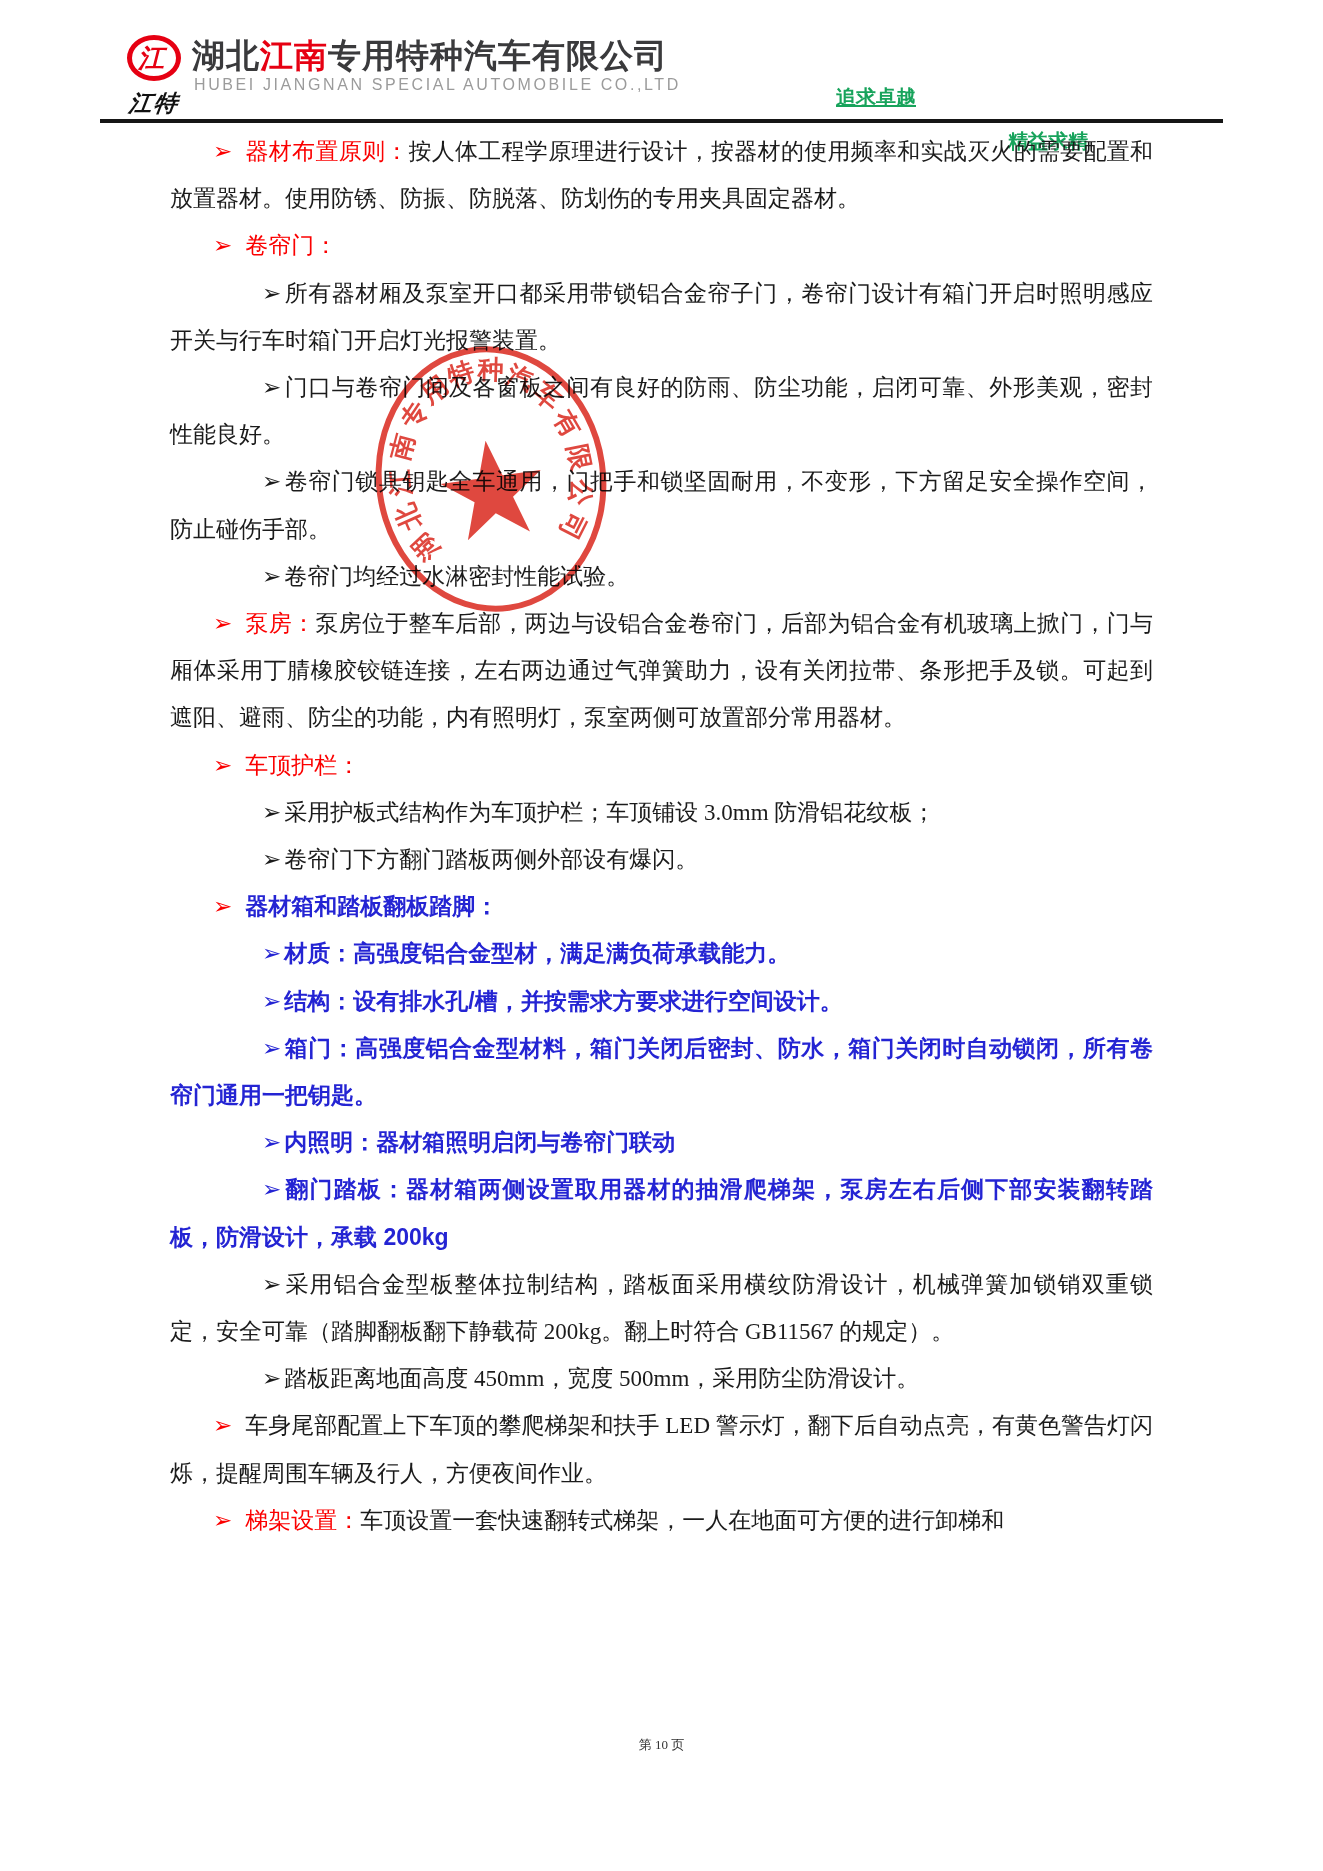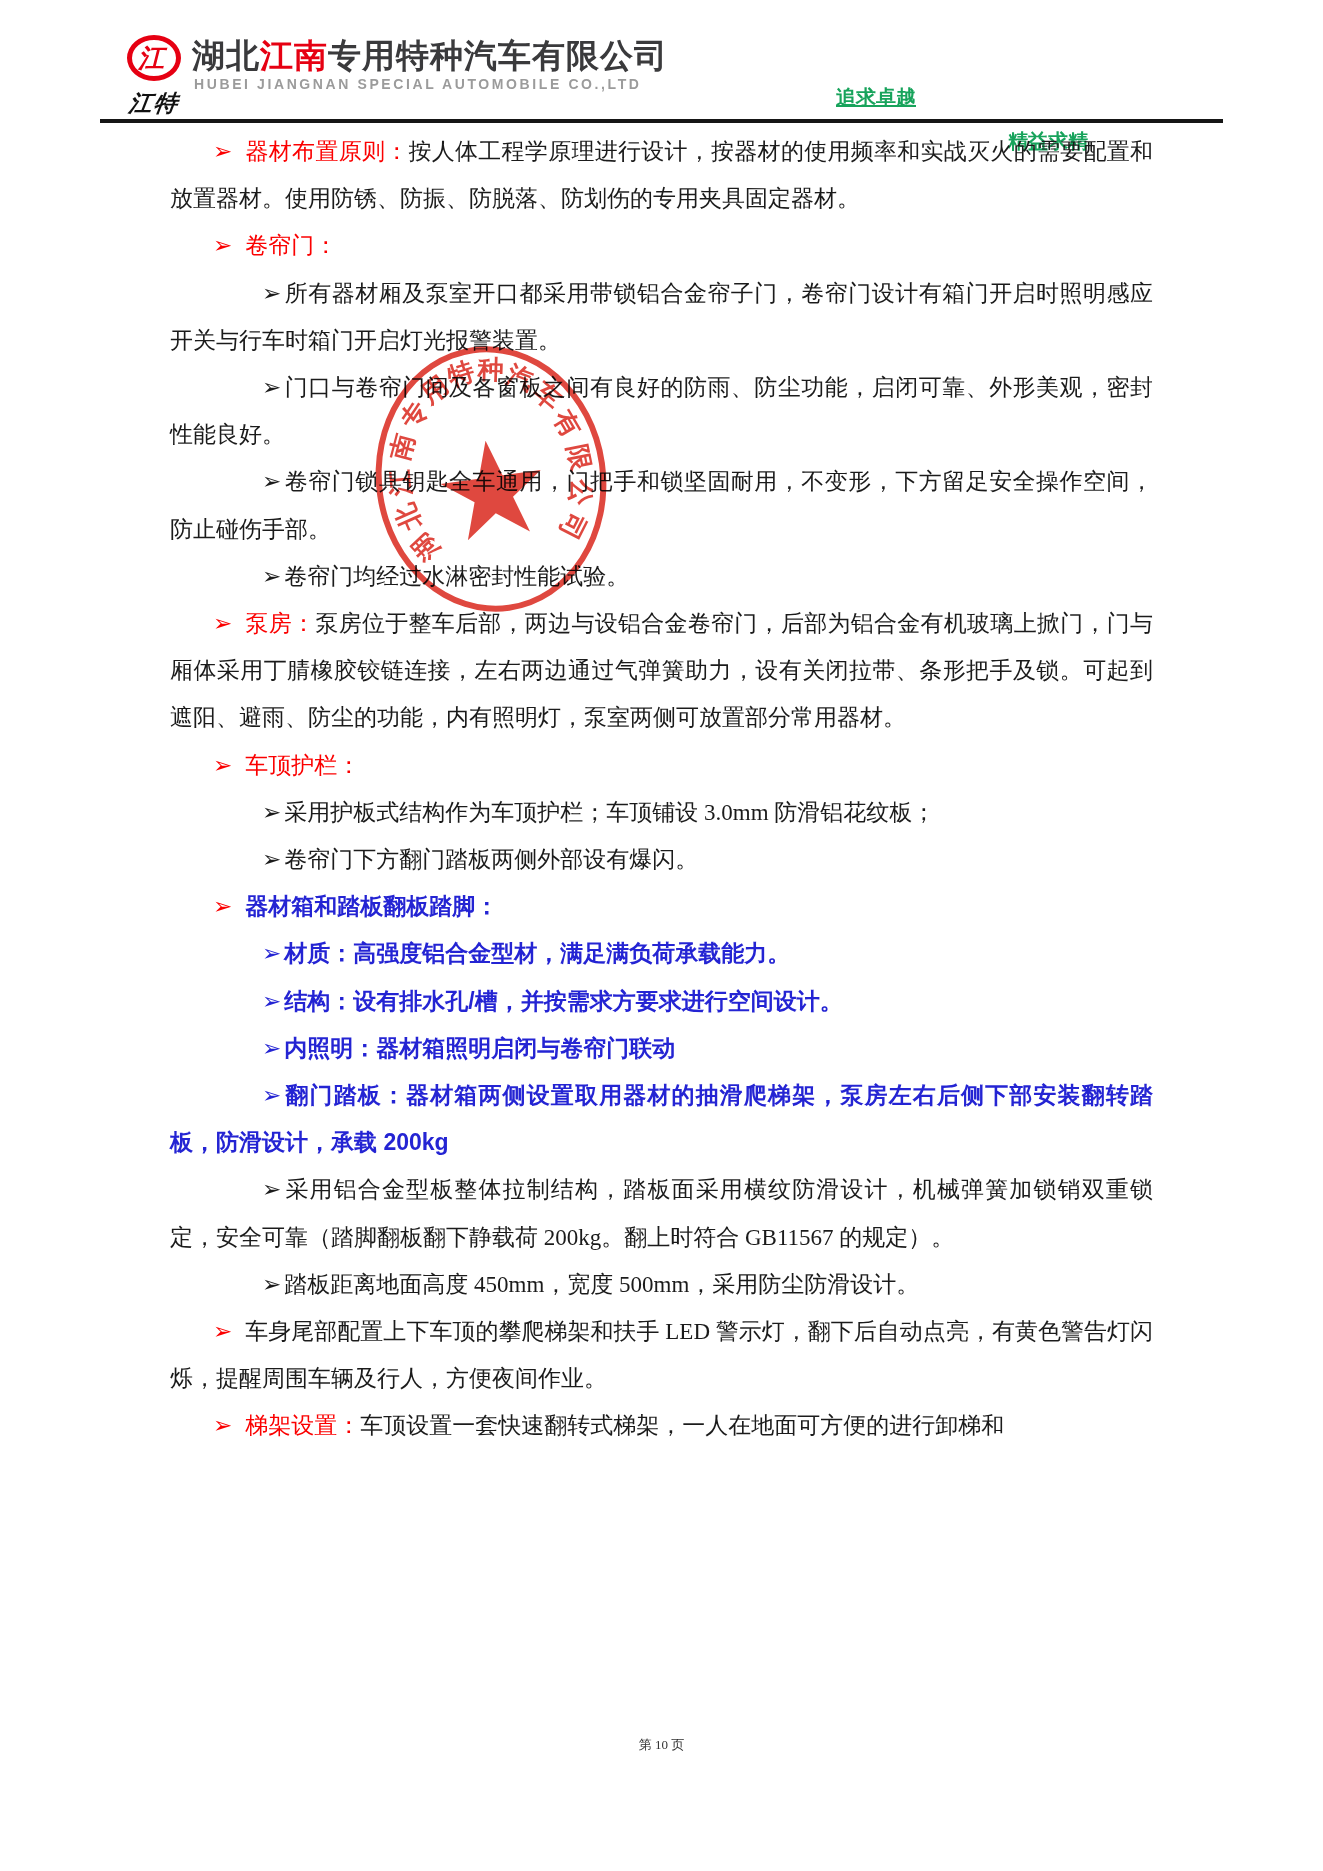--- a/index.html
+++ b/index.html
@@ -13,23 +13,23 @@
   .logo-ellipse{position:absolute;left:0;top:2px;width:54px;height:46px;
       border:5px solid #e60012;border-radius:50%;box-sizing:border-box;}
   .logo-mark{position:absolute;left:11px;top:8px;font-size:26px;font-weight:bold;
       color:#e60012;font-style:italic;font-family:"Liberation Serif",serif;}
   .logo-caption{position:absolute;left:2px;top:55px;font-size:23px;font-weight:bold;
       font-style:italic;color:#111;letter-spacing:2px;transform:skewX(-8deg);}
   .cn-name{position:absolute;left:192px;top:34px;font-size:33px;font-weight:bold;
       color:#3a3a3c;letter-spacing:1px;white-space:nowrap;
       font-family:"Liberation Sans","DejaVu Sans",sans-serif;}
   .cn-name .hl{color:#e60012;}
-  .en-name{position:absolute;left:194px;top:76px;font-size:14px;color:#9b9b9b;
+  .en-name{position:absolute;left:194px;top:76px;font-size:16px;color:#9b9b9b;
       letter-spacing:2.6px;white-space:nowrap;
-      font-family:"Liberation Sans","DejaVu Sans",sans-serif;font-weight:bold;}
+      font-family:"Liberation Sans","DejaVu Sans",sans-serif;}
   .slogan{position:absolute;top:84px;font-size:20px;font-weight:bold;white-space:nowrap;
       font-family:"Liberation Sans","DejaVu Sans",sans-serif;}
   .slogan.left{left:836px;text-decoration:underline;}
   .slogan.right{left:1008px;margin-top:44px;}
   .hdr-rule{position:absolute;left:100px;top:119px;width:1123px;height:4px;background:#161616;}
 
   
   .doc{position:absolute;left:170px;top:128px;width:983px;
        font-size:23px;line-height:47.2px;color:#1b1b1b;text-align:justify;}
   .doc p{margin:0;padding:0;}
@@ -86,20 +86,21 @@
       <p class="lvl2"><span class="marker m-black">➢</span><span class="t-black">门口与卷帘门间及各窗板之间有良好的防雨、防尘功能，启闭可靠、外形美观，密封性能良好。</span></p>
       <p class="lvl2"><span class="marker m-black">➢</span><span class="t-black">卷帘门锁具钥匙全车通用，门把手和锁坚固耐用，不变形，下方留足安全操作空间，防止碰伤手部。</span></p>
       <p class="lvl2"><span class="marker m-black">➢</span><span class="t-black">卷帘门均经过水淋密封性能试验。</span></p>
       <p class="lvl1"><span class="marker m-red">➢</span><span class="t-red">泵房：</span><span class="t-black">泵房位于整车后部，两边与设铝合金卷帘门，后部为铝合金有机玻璃上掀门，门与厢体采用丁腈橡胶铰链连接，左右两边通过气弹簧助力，设有关闭拉带、条形把手及锁。可起到遮阳、避雨、防尘的功能，内有照明灯，泵室两侧可放置部分常用器材。</span></p>
       <p class="lvl1"><span class="marker m-red">➢</span><span class="t-red">车顶护栏：</span></p>
       <p class="lvl2"><span class="marker m-black">➢</span><span class="t-black">采用护板式结构作为车顶护栏；车顶铺设 3.0mm 防滑铝花纹板；</span></p>
       <p class="lvl2"><span class="marker m-black">➢</span><span class="t-black">卷帘门下方翻门踏板两侧外部设有爆闪。</span></p>
       <p class="lvl1"><span class="marker m-red">➢</span><span class="t-blue">器材箱和踏板翻板踏脚：</span></p>
       <p class="lvl2"><span class="marker m-blue">➢</span><span class="t-blue">材质：</span><span class="t-blue">高强度铝合金型材，满足满负荷承载能力。</span></p>
       <p class="lvl2"><span class="marker m-blue">➢</span><span class="t-blue">结构：</span><span class="t-blue">设有排水孔/槽，并按需求方要求进行空间设计。</span></p>
+      <p class="lvl2"><span class="marker m-blue">➢</span><span class="t-blue">箱门：</span><span class="t-blue">高强度铝合金型材料，箱门关闭后密封、防水，箱门关闭时自动锁闭，所有卷帘门通用一把钥匙。</span></p>
       <p class="lvl2"><span class="marker m-blue">➢</span><span class="t-blue">内照明：</span><span class="t-blue">器材箱照明启闭与卷帘门联动</span></p>
       <p class="lvl2"><span class="marker m-blue">➢</span><span class="t-blue">翻门踏板：</span><span class="t-blue">器材箱两侧设置取用器材的抽滑爬梯架，泵房左右后侧下部安装翻转踏板，防滑设计，承载 200kg</span></p>
       <p class="lvl2"><span class="marker m-black">➢</span><span class="t-black">采用铝合金型板整体拉制结构，踏板面采用横纹防滑设计，机械弹簧加锁销双重锁定，安全可靠（踏脚翻板翻下静载荷 200kg。翻上时符合 GB11567 的规定）。</span></p>
       <p class="lvl2"><span class="marker m-black">➢</span><span class="t-black">踏板距离地面高度 450mm，宽度 500mm，采用防尘防滑设计。</span></p>
       <p class="lvl1"><span class="marker m-red">➢</span><span class="t-black">车身尾部配置上下车顶的攀爬梯架和扶手 LED 警示灯，翻下后自动点亮，有黄色警告灯闪烁，提醒周围车辆及行人，方便夜间作业。</span></p>
       <p class="lvl1"><span class="marker m-red">➢</span><span class="t-red">梯架设置：</span><span class="t-black">车顶设置一套快速翻转式梯架，一人在地面可方便的进行卸梯和</span></p>
     </div>
 
   <div class="seal">
     <div class="seal-ring"></div>

